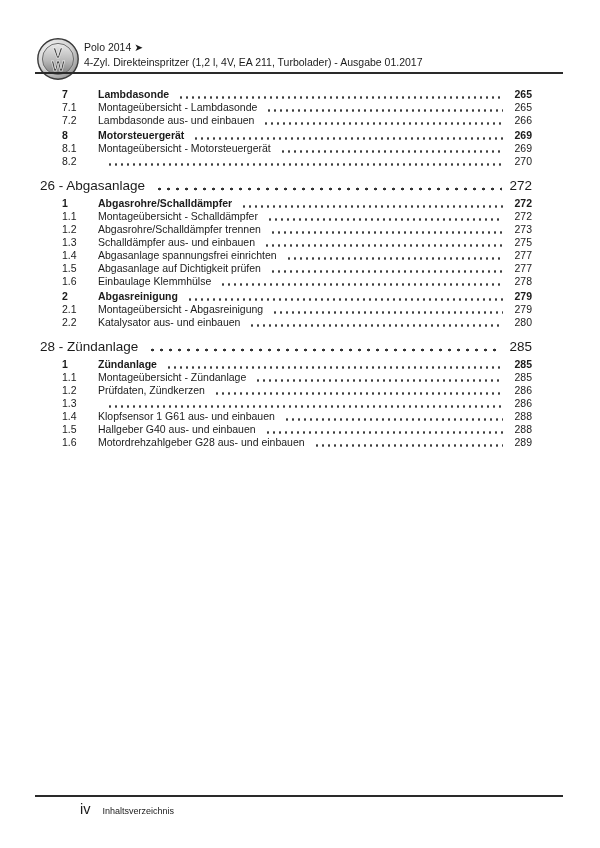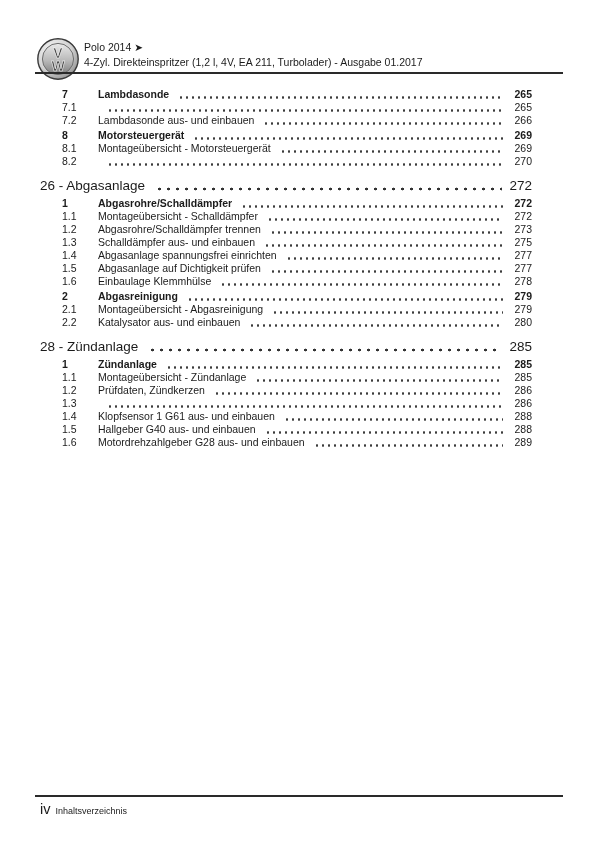--- a/index.html
+++ b/index.html
@@ -39,22 +39,22 @@
     margin: 0 2px 3px 10px;
     background-image: radial-gradient(circle, #333 1.3px, rgba(0,0,0,0) 1.6px);
     background-size: 9px 4px; background-repeat: repeat-x; background-position: 0 0;
   }
   .sec-head .sec-pg { flex: none; min-width: 28px; text-align: right; }
   .gap-block { margin-top: 9px; }
 
   
   .footer-rule { position: absolute; left: 35px; top: 795px; width: 528px; height: 2px; background: #2a2a2a; }
   .footer { position: absolute; left: 40px; top: 801px; display: flex; align-items: baseline; }
-  .footer-page { font-size: 14.5px; }
-  .footer-label { font-size: 9px; margin-left: 5px; }
+  .footer-page { font-size: 14.5px; margin-left: 40px; }
+  .footer-label { font-size: 9px; margin-left: 12px; }
 </style>
 </head>
 <body>
 
 <div class="page">
 
   <svg class="logo" viewBox="0 0 42 42">
     <defs>
       <radialGradient id="rim" cx="35%" cy="30%" r="80%">
         <stop offset="0%" stop-color="#f4f4f4"></stop>
@@ -82,20 +82,21 @@
   <div class="toc">
     <div class="entries">
         <div class="row bold">
     <span class="num">7</span>
     <span class="title">Lambdasonde</span>
     <span class="dots"></span>
     <span class="pg">265</span>
   </div>
         <div class="row">
     <span class="num">7.1</span>
+    <span class="title">Montageübersicht - Lambdasonde</span>
     <span class="dots"></span>
     <span class="pg">265</span>
   </div>
         <div class="row">
     <span class="num">7.2</span>
     <span class="title">Lambdasonde aus- und einbauen</span>
     <span class="dots"></span>
     <span class="pg">266</span>
   </div>
         <div class="row bold">

